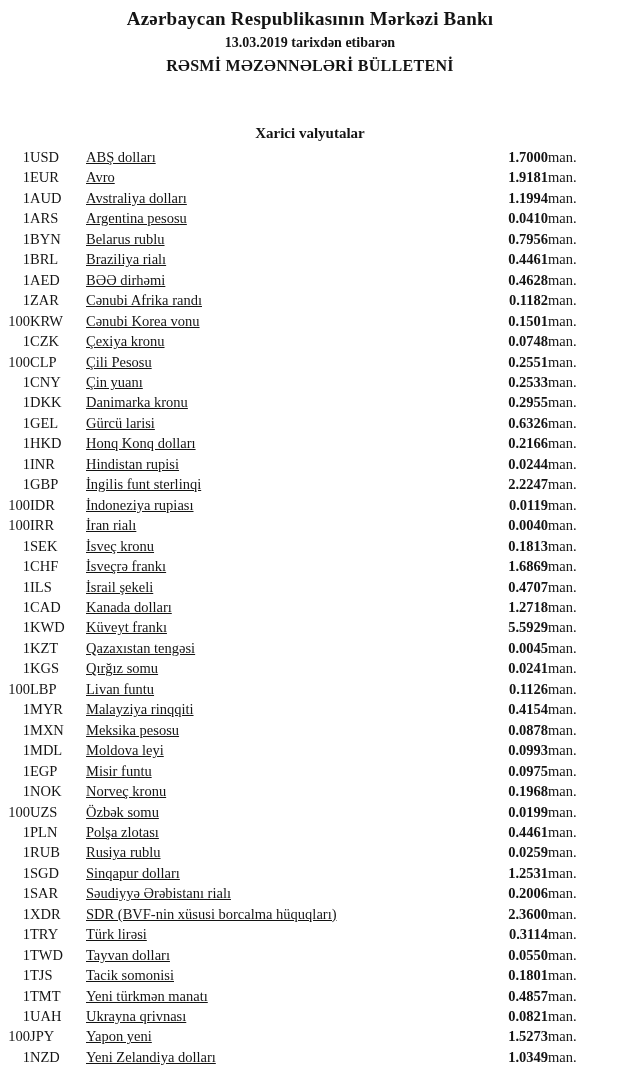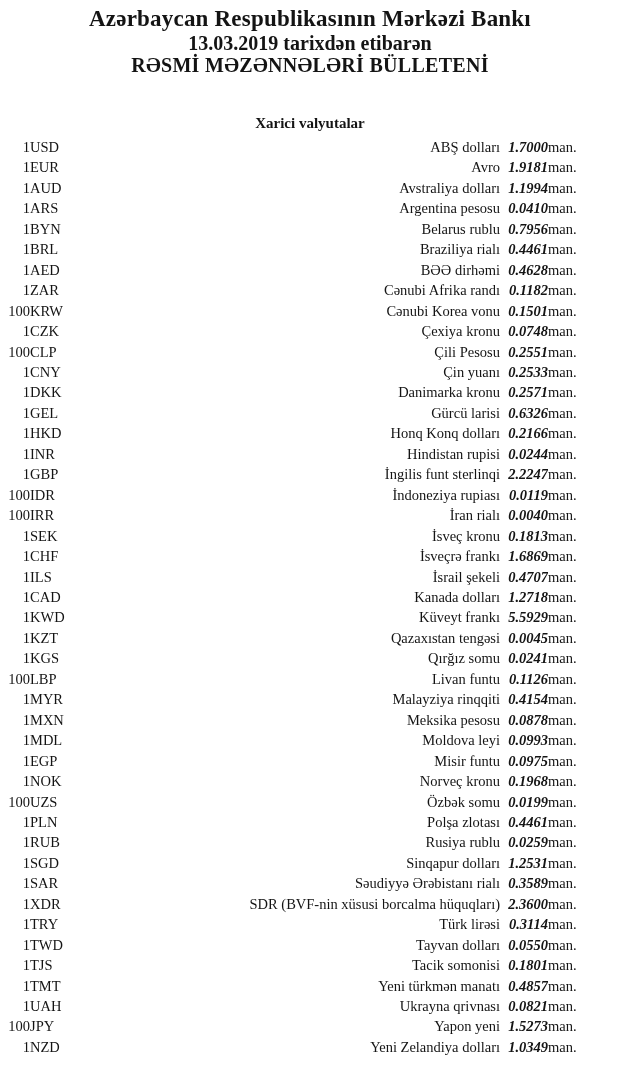--- a/index.html
+++ b/index.html
@@ -10,38 +10,38 @@
     color: #141414;
     font-family: "Liberation Serif", "DejaVu Serif", serif;
     overflow: hidden;
   }
   .doc { width: 620px; height: 1073px; }
 
   
   .hdr { text-align: center; }
   .hdr-title {
     margin-top: 6px;
-    font-size: 23px;
+    font-size: 19px;
     font-weight: bold;
     line-height: 26px;
     letter-spacing: 0.2px;
   }
   .hdr-line {
-    font-size: 20px;
+    font-size: 14px;
     font-weight: bold;
     line-height: 22px;
   }
   .hdr-bulletin {
-    font-size: 20px;
+    font-size: 16px;
     font-weight: bold;
     line-height: 23px;
     letter-spacing: 0.3px;
   }
   .section-title {
-    margin-top: 36px;
+    margin-top: 46px;
     text-align: center;
     font-size: 15px;
     font-weight: bold;
     line-height: 20px;
   }
 
   
   table.rates {
     width: 620px;
     border-collapse: collapse;
@@ -52,22 +52,22 @@
     height: 20.45px;
     padding: 0;
     font-size: 14.5px;
     line-height: 20.45px;
     white-space: nowrap;
     overflow: hidden;
     vertical-align: middle;
   }
   td.qty  { width: 30px;  text-align: right; }
   td.code { width: 56px;  text-align: left; }
-  td.name { width: 414px; text-align: right; padding-left: 4px; }
-  td.rate { width: 48px;  text-align: right; font-weight: bold; font-style: italic; }
+  td.name { width: 414px; text-align: left; padding-left: 4px; text-decoration: underline; }
+  td.rate { width: 48px;  text-align: right; font-weight: bold; }
   td.unit { width: 72px;  text-align: left; padding-left: 10px; }
 </style>
 </head>
 <body>
 
 <div class="doc">
 
   <div class="hdr">
     <div class="hdr-title">Azərbaycan Respublikasının Mərkəzi Bankı</div>
     <div class="hdr-line">13.03.2019 tarixdən etibarən</div>
@@ -171,21 +171,21 @@
     <td class="code">CNY</td>
     <td class="name">Çin yuanı</td>
     <td class="rate">0.2533</td>
     <td class="unit">man.</td>
   </tr>
 
   <tr>
     <td class="qty">1</td>
     <td class="code">DKK</td>
     <td class="name">Danimarka kronu</td>
-    <td class="rate">0.2571</td>
+    <td class="rate">0.2955</td>
     <td class="unit">man.</td>
   </tr>
 
   <tr>
     <td class="qty">1</td>
     <td class="code">GEL</td>
     <td class="name">Gürcü larisi</td>
     <td class="rate">0.6326</td>
     <td class="unit">man.</td>
   </tr>
@@ -363,21 +363,21 @@
     <td class="code">SGD</td>
     <td class="name">Sinqapur dolları</td>
     <td class="rate">1.2531</td>
     <td class="unit">man.</td>
   </tr>
 
   <tr>
     <td class="qty">1</td>
     <td class="code">SAR</td>
     <td class="name">Səudiyyə Ərəbistanı rialı</td>
-    <td class="rate">0.3589</td>
+    <td class="rate">0.2006</td>
     <td class="unit">man.</td>
   </tr>
 
   <tr>
     <td class="qty">1</td>
     <td class="code">XDR</td>
     <td class="name">SDR (BVF-nin xüsusi borcalma hüquqları)</td>
     <td class="rate">2.3600</td>
     <td class="unit">man.</td>
   </tr>

